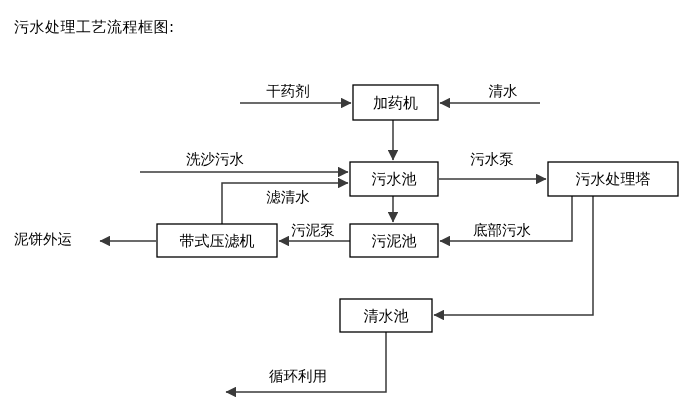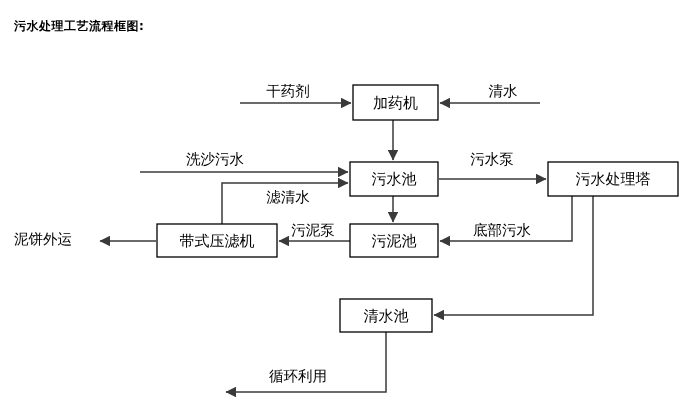--- a/index.html
+++ b/index.html
@@ -11,22 +11,22 @@
     width: 700px;
     height: 420px;
     font-family: "DejaVu Sans", "Liberation Sans", sans-serif;
     overflow: hidden;
     position: relative;
   }
   #page-title {
     position: absolute;
     left: 14px;
     top: 18px;
-    font-size: 12px;
-    font-weight: bold;
+    font-size: 15px;
+    font-weight: normal;
     color: #000000;
     letter-spacing: 0.5px;
     white-space: nowrap;
   }
   #flowchart {
     position: absolute;
     left: 0;
     top: 0;
     width: 700px;
     height: 420px;

